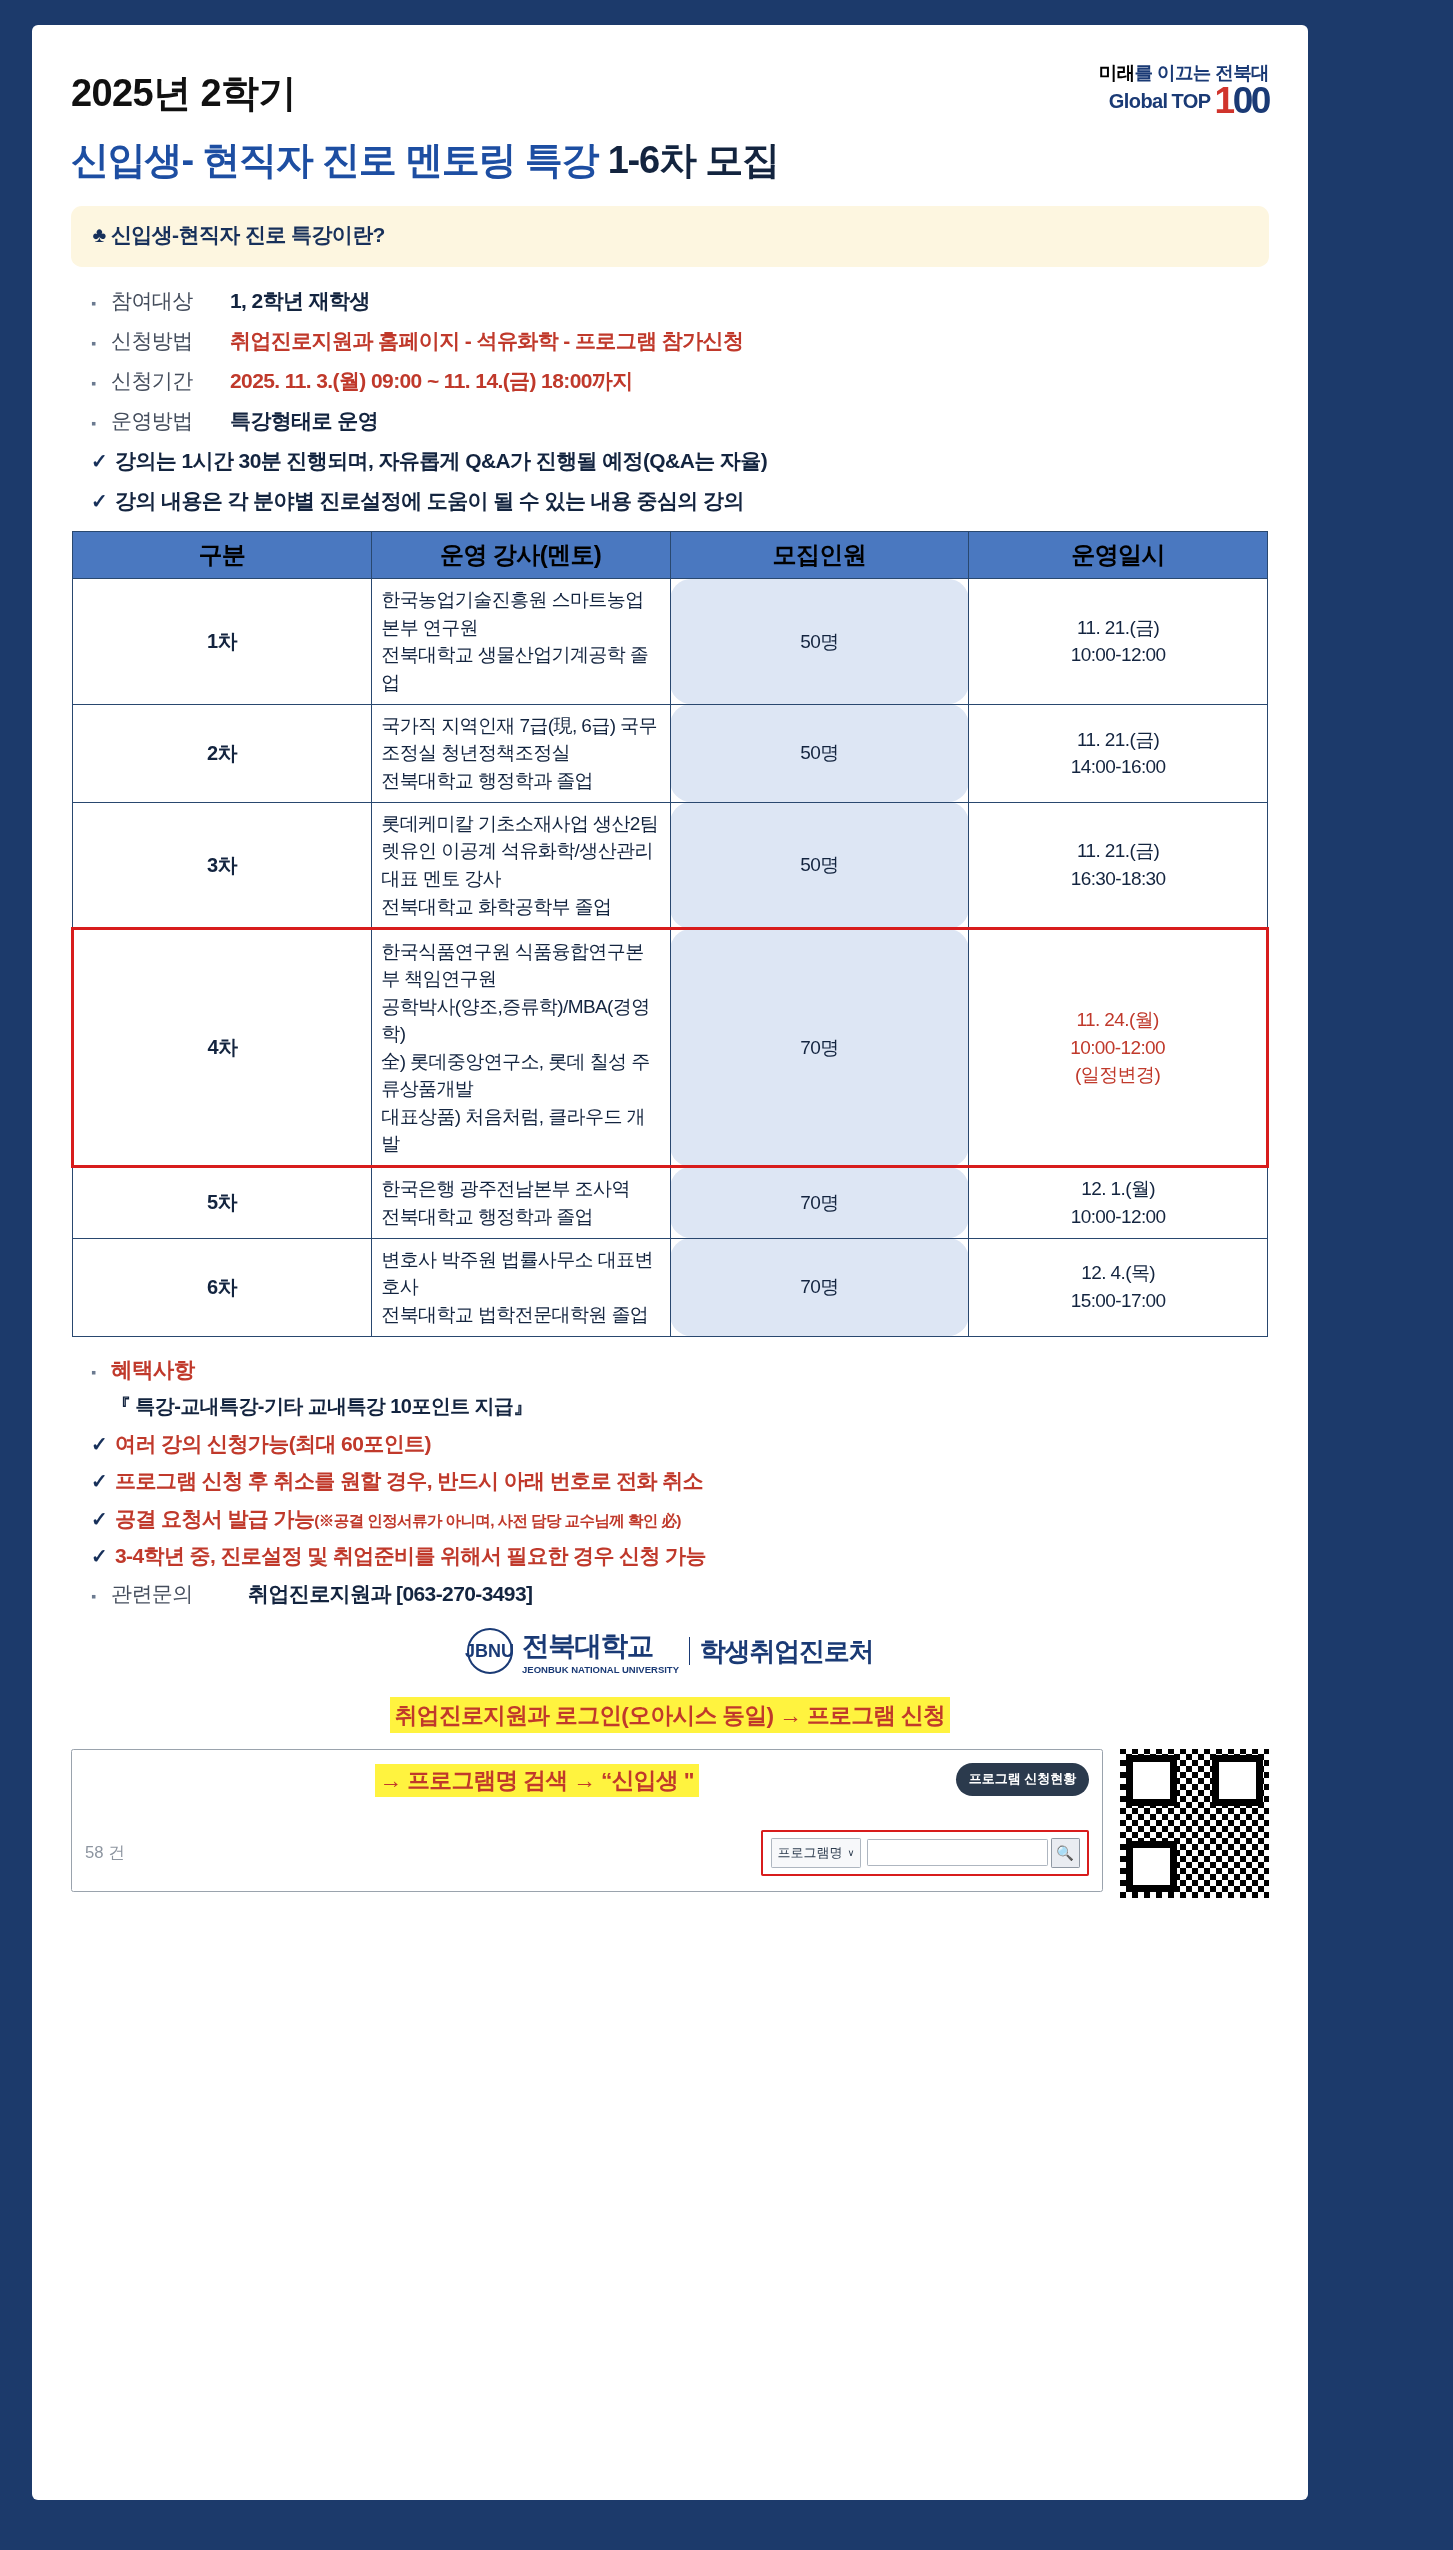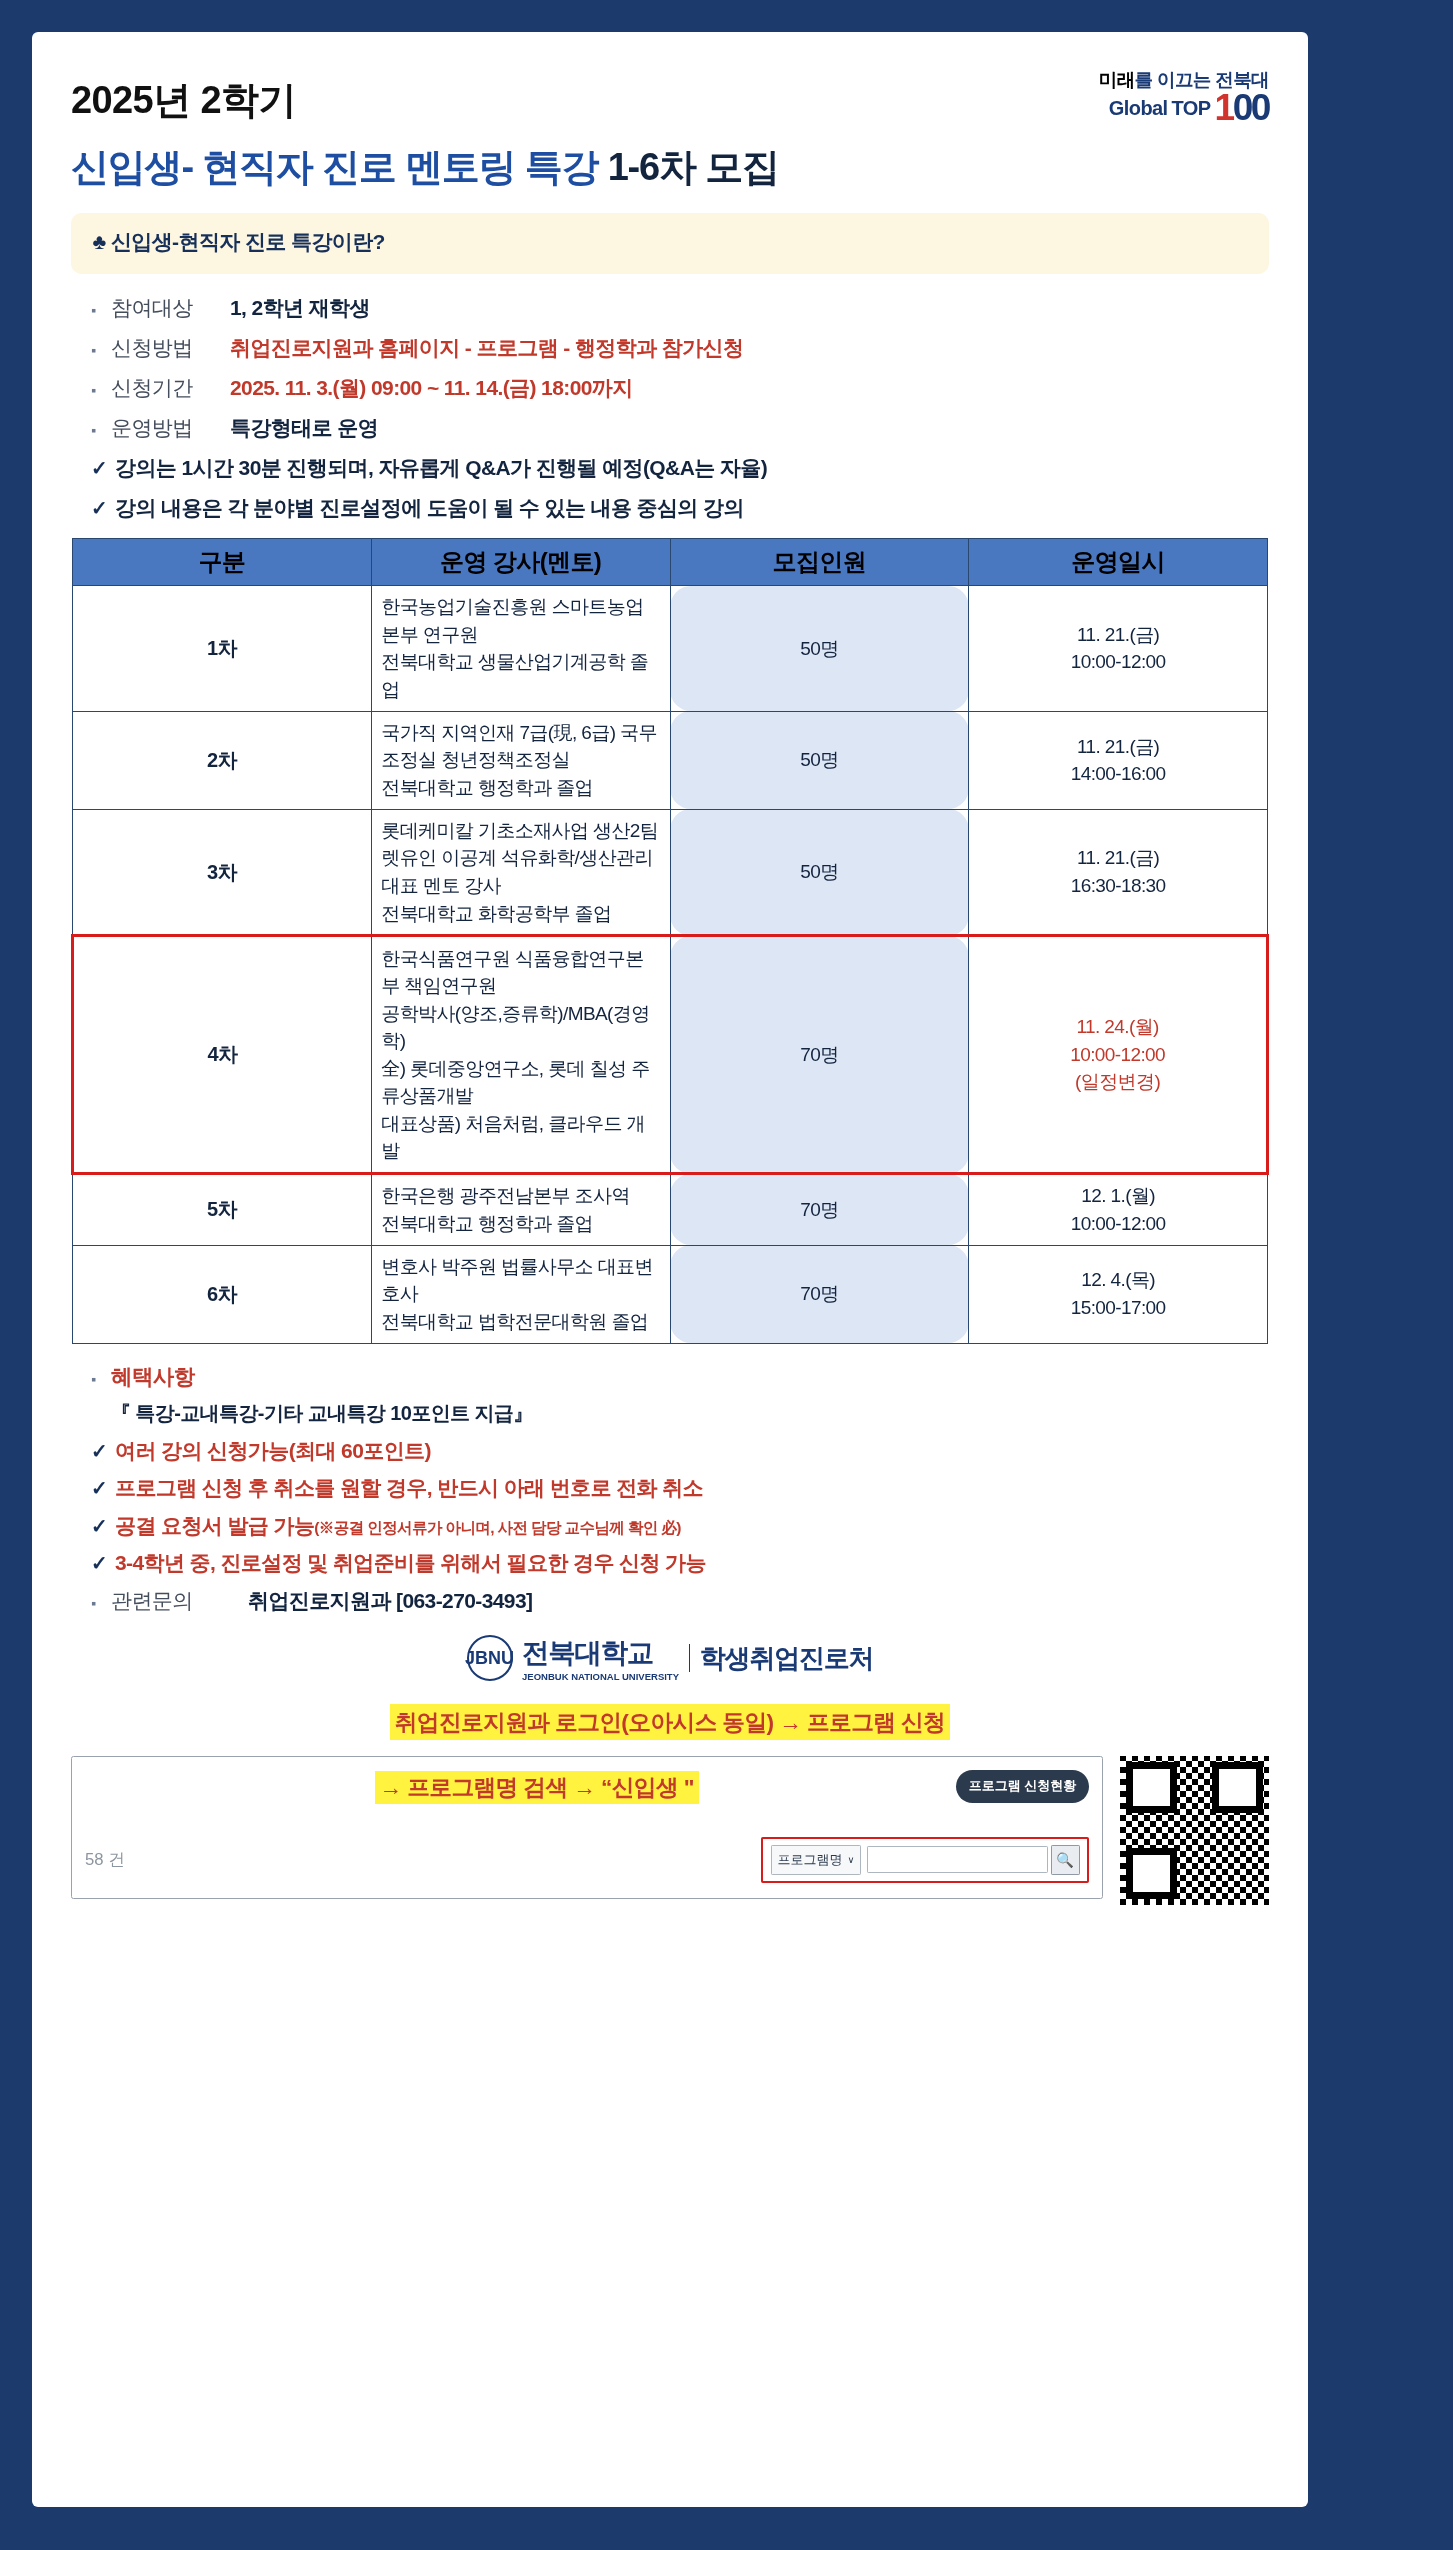--- a/index.html
+++ b/index.html
@@ -6,21 +6,21 @@
   body{
     width:1453px;
     background:#1c3a6b;
     font-family:"Liberation Sans", sans-serif;
     -webkit-font-smoothing:antialiased;
   }
   .poster{
     width:1340px;
     min-height:2550px;
     box-sizing:border-box;
-    padding:32px 32px;
+    padding:25px 32px;
     background:#1c3a6b;
   }
   .sheet{
     background:#ffffff;
     border-radius:6px;
     box-sizing:border-box;
     padding:35px 39px 36px 39px;
     min-height:2475px;
     position:relative;
   }
@@ -381,21 +381,21 @@
 
     <div class="info">
       <div class="info-row">
         <span class="bul">▪</span>
         <span class="lbl">참여대상</span>
         <span class="val plain">1, 2학년 재학생</span>
       </div>
       <div class="info-row">
         <span class="bul">▪</span>
         <span class="lbl">신청방법</span>
-        <span class="val red">취업진로지원과 홈페이지 - 프로그램 - 행정학과 참가신청</span>
+        <span class="val red">취업진로지원과 홈페이지 - 석유화학 - 프로그램 참가신청</span>
       </div>
       <div class="info-row">
         <span class="bul">▪</span>
         <span class="lbl">신청기간</span>
         <span class="val red">2025. 11.  3.(월) 09:00 ~ 11. 14.(금) 18:00까지</span>
       </div>
       <div class="info-row">
         <span class="bul">▪</span>
         <span class="lbl">운영방법</span>
         <span class="val plain">특강형태로 운영</span>

